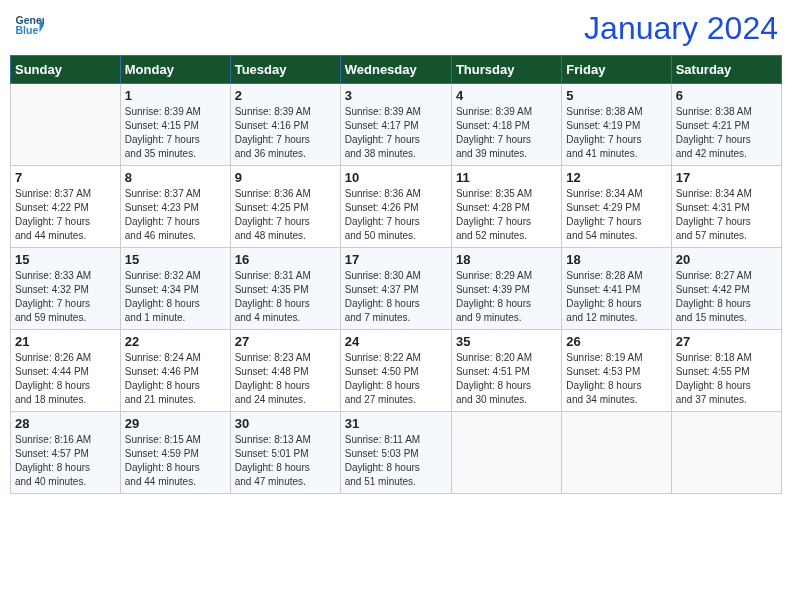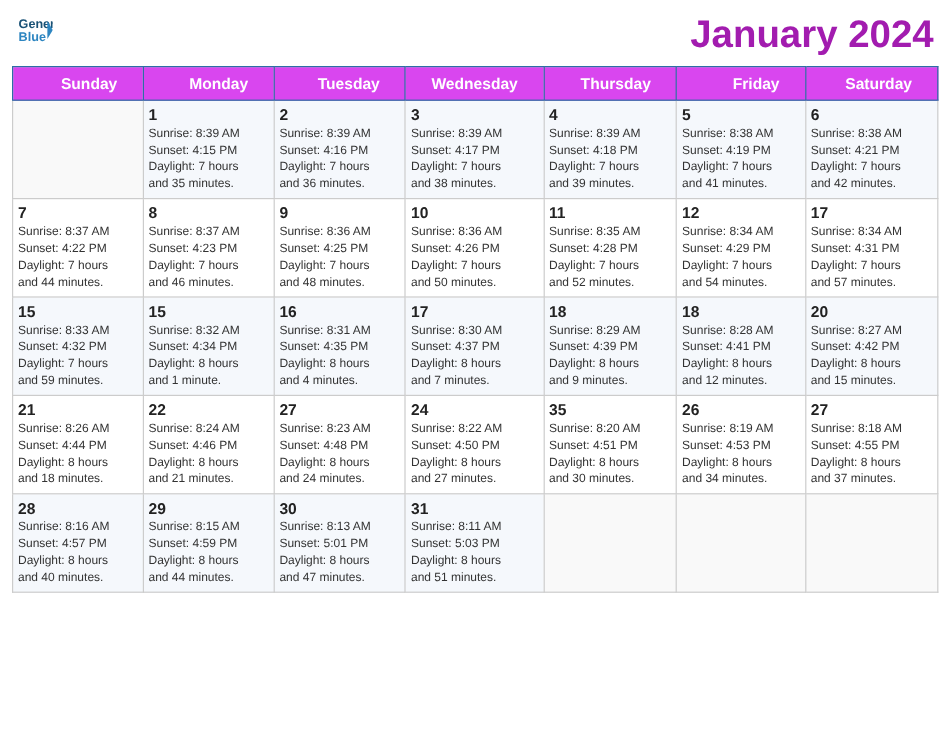--- a/index.html
+++ b/index.html
@@ -24,38 +24,38 @@
     }
     .logo-icon {
       width: 30px;
       height: 30px;
     }
     .title-block {
       text-align: right;
     }
     .month-title {
       font-size: 32px;
-      color: #a21caf;
-      font-weight: bold;
+      color: #1d4ed8;
+      font-weight: normal;
       margin-left: 40px;
     }
     .location-title {
       font-size: 15px;
       color: #444;
     }
     table {
       width: 100%;
       border-collapse: collapse;
       font-size: 11px;
     }
     thead tr th {
-      background: #d946ef;
+      background: #14532d;
       color: #fff;
-      padding: 6px 21px;
-      text-align: right;
+      padding: 6px 4px;
+      text-align: left;
       font-size: 13px;
       font-weight: bold;
       border: 1px solid #2e6da4;
     }
     tbody tr td {
       vertical-align: top;
       padding: 4px 4px;
       border: 1px solid #ccc;
       min-height: 80px;
       width: 113px;

